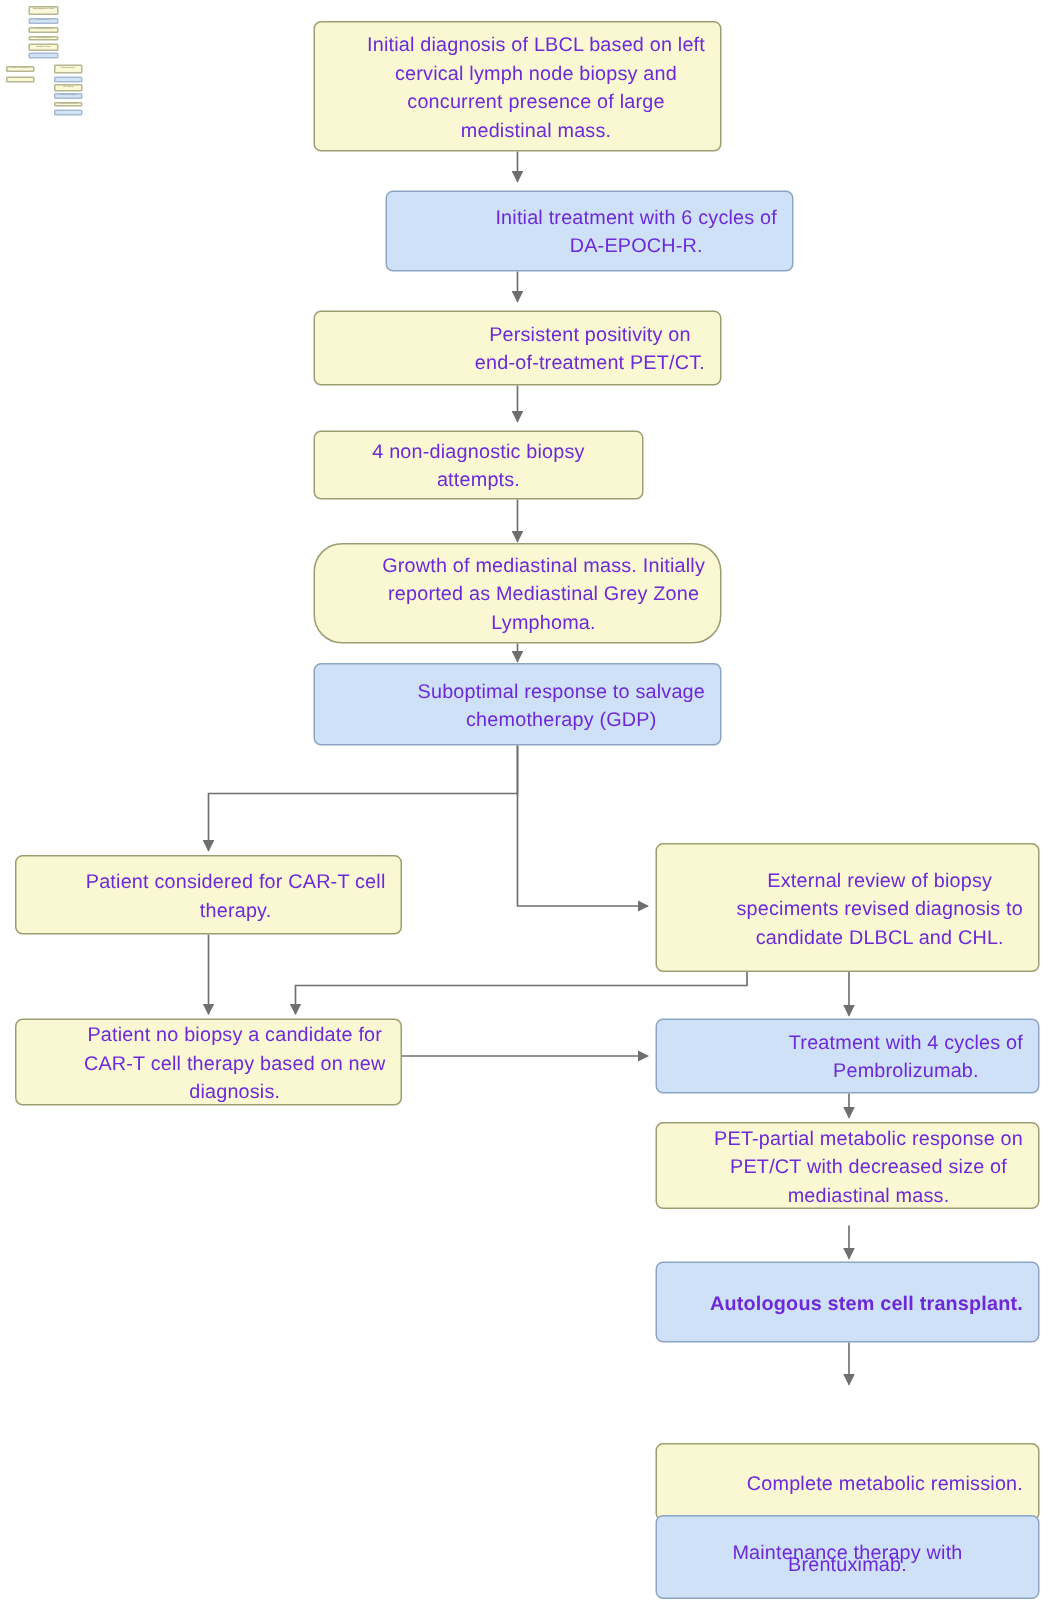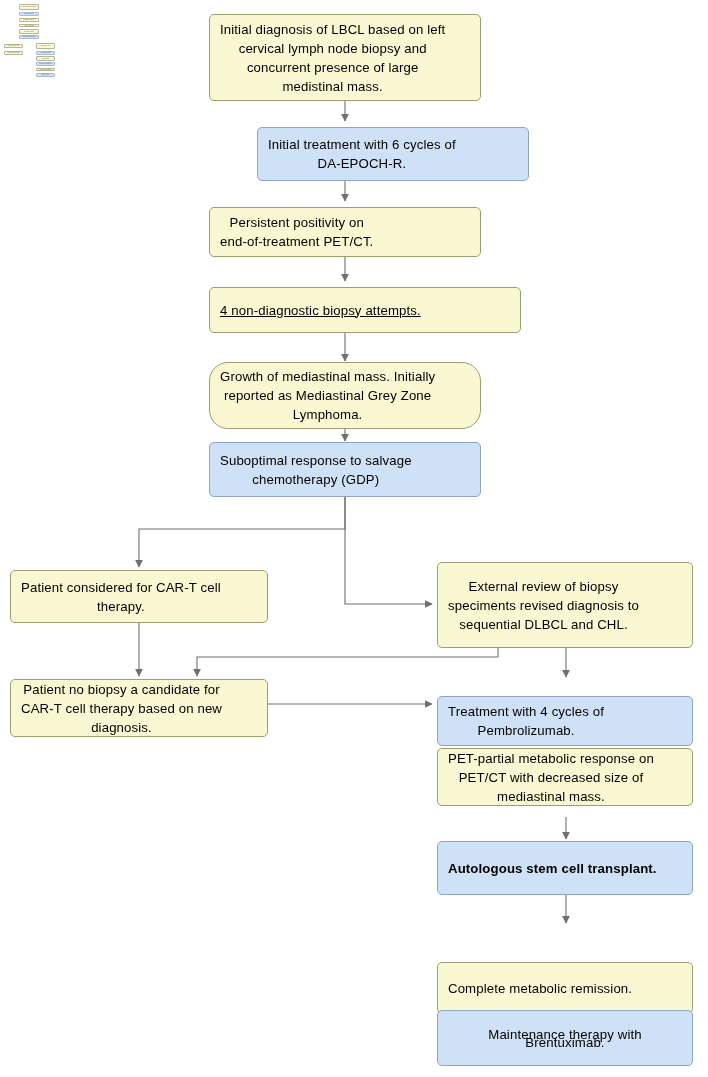--- a/index.html
+++ b/index.html
@@ -23,23 +23,23 @@
     height: 1077px;
   }
 
   .node {
     position: absolute;
     box-sizing: border-box;
     border: 1px solid #9a9a7a;
     border-radius: 5px;
     display: flex;
     align-items: center;
-    justify-content: flex-start;
+    justify-content: flex-end;
     text-align: center;
-    color: #000000;
+    color: #6d28d9;
     font-size: 13.2px;
     line-height: 19px;
     padding: 4px 10px;
     letter-spacing: 0.01em;
     z-index: 3;
   }
   .node.yellow {
     background: #faf8d3;
     border-color: #9d9d72;
   }
@@ -162,21 +162,21 @@
   <div class="node blue" style="left:209px; top:127px; width:272px; height:54px;margin-left:48px;">
     <span class="label">Initial treatment with 6 cycles of
 DA-EPOCH-R.</span>
   </div>
 
   <div class="node yellow" style="left:209px; top:207px; width:272px; height:50px;">
     <span class="label">Persistent positivity on
 end-of-treatment PET/CT.</span>
   </div>
 
-  <div class="node yellow" style="left:209px; top:287px; width:312px; height:46px;text-decoration:underline;">
+  <div class="node yellow" style="left:209px; top:287px; width:220px; height:46px;">
     <span class="label">4 non-diagnostic biopsy attempts.</span>
   </div>
 
   <div class="node yellow" style="left:209px; top:362px; width:272px; height:67px;border-radius:19px;">
     <span class="label">Growth of mediastinal mass. Initially
 reported as Mediastinal Grey Zone
 Lymphoma.</span>
   </div>
 
   <div class="node blue" style="left:209px; top:442px; width:272px; height:55px;">
@@ -185,30 +185,30 @@
   </div>
 
   <div class="node yellow" style="left:10px; top:570px; width:258px; height:53px;">
     <span class="label">Patient considered for CAR-T cell
 therapy.</span>
   </div>
 
   <div class="node yellow" style="left:437px; top:562px; width:256px; height:86px;">
     <span class="label">External review of biopsy
 speciments revised diagnosis to
-sequential DLBCL and CHL.</span>
+candidate DLBCL and CHL.</span>
   </div>
 
   <div class="node yellow" style="left:10px; top:679px; width:258px; height:58px;">
     <span class="label">Patient no biopsy a candidate for
 CAR-T cell therapy based on new
 diagnosis.</span>
   </div>
 
-  <div class="node blue" style="left:437px; top:679px; width:256px; height:50px;margin-top:17px;">
+  <div class="node blue" style="left:437px; top:679px; width:256px; height:50px;">
     <span class="label">Treatment with 4 cycles of
 Pembrolizumab.</span>
   </div>
 
   <div class="node yellow" style="left:437px; top:748px; width:256px; height:58px;">
     <span class="label">PET-partial metabolic response on
 PET/CT with decreased size of
 mediastinal mass.</span>
   </div>
 

